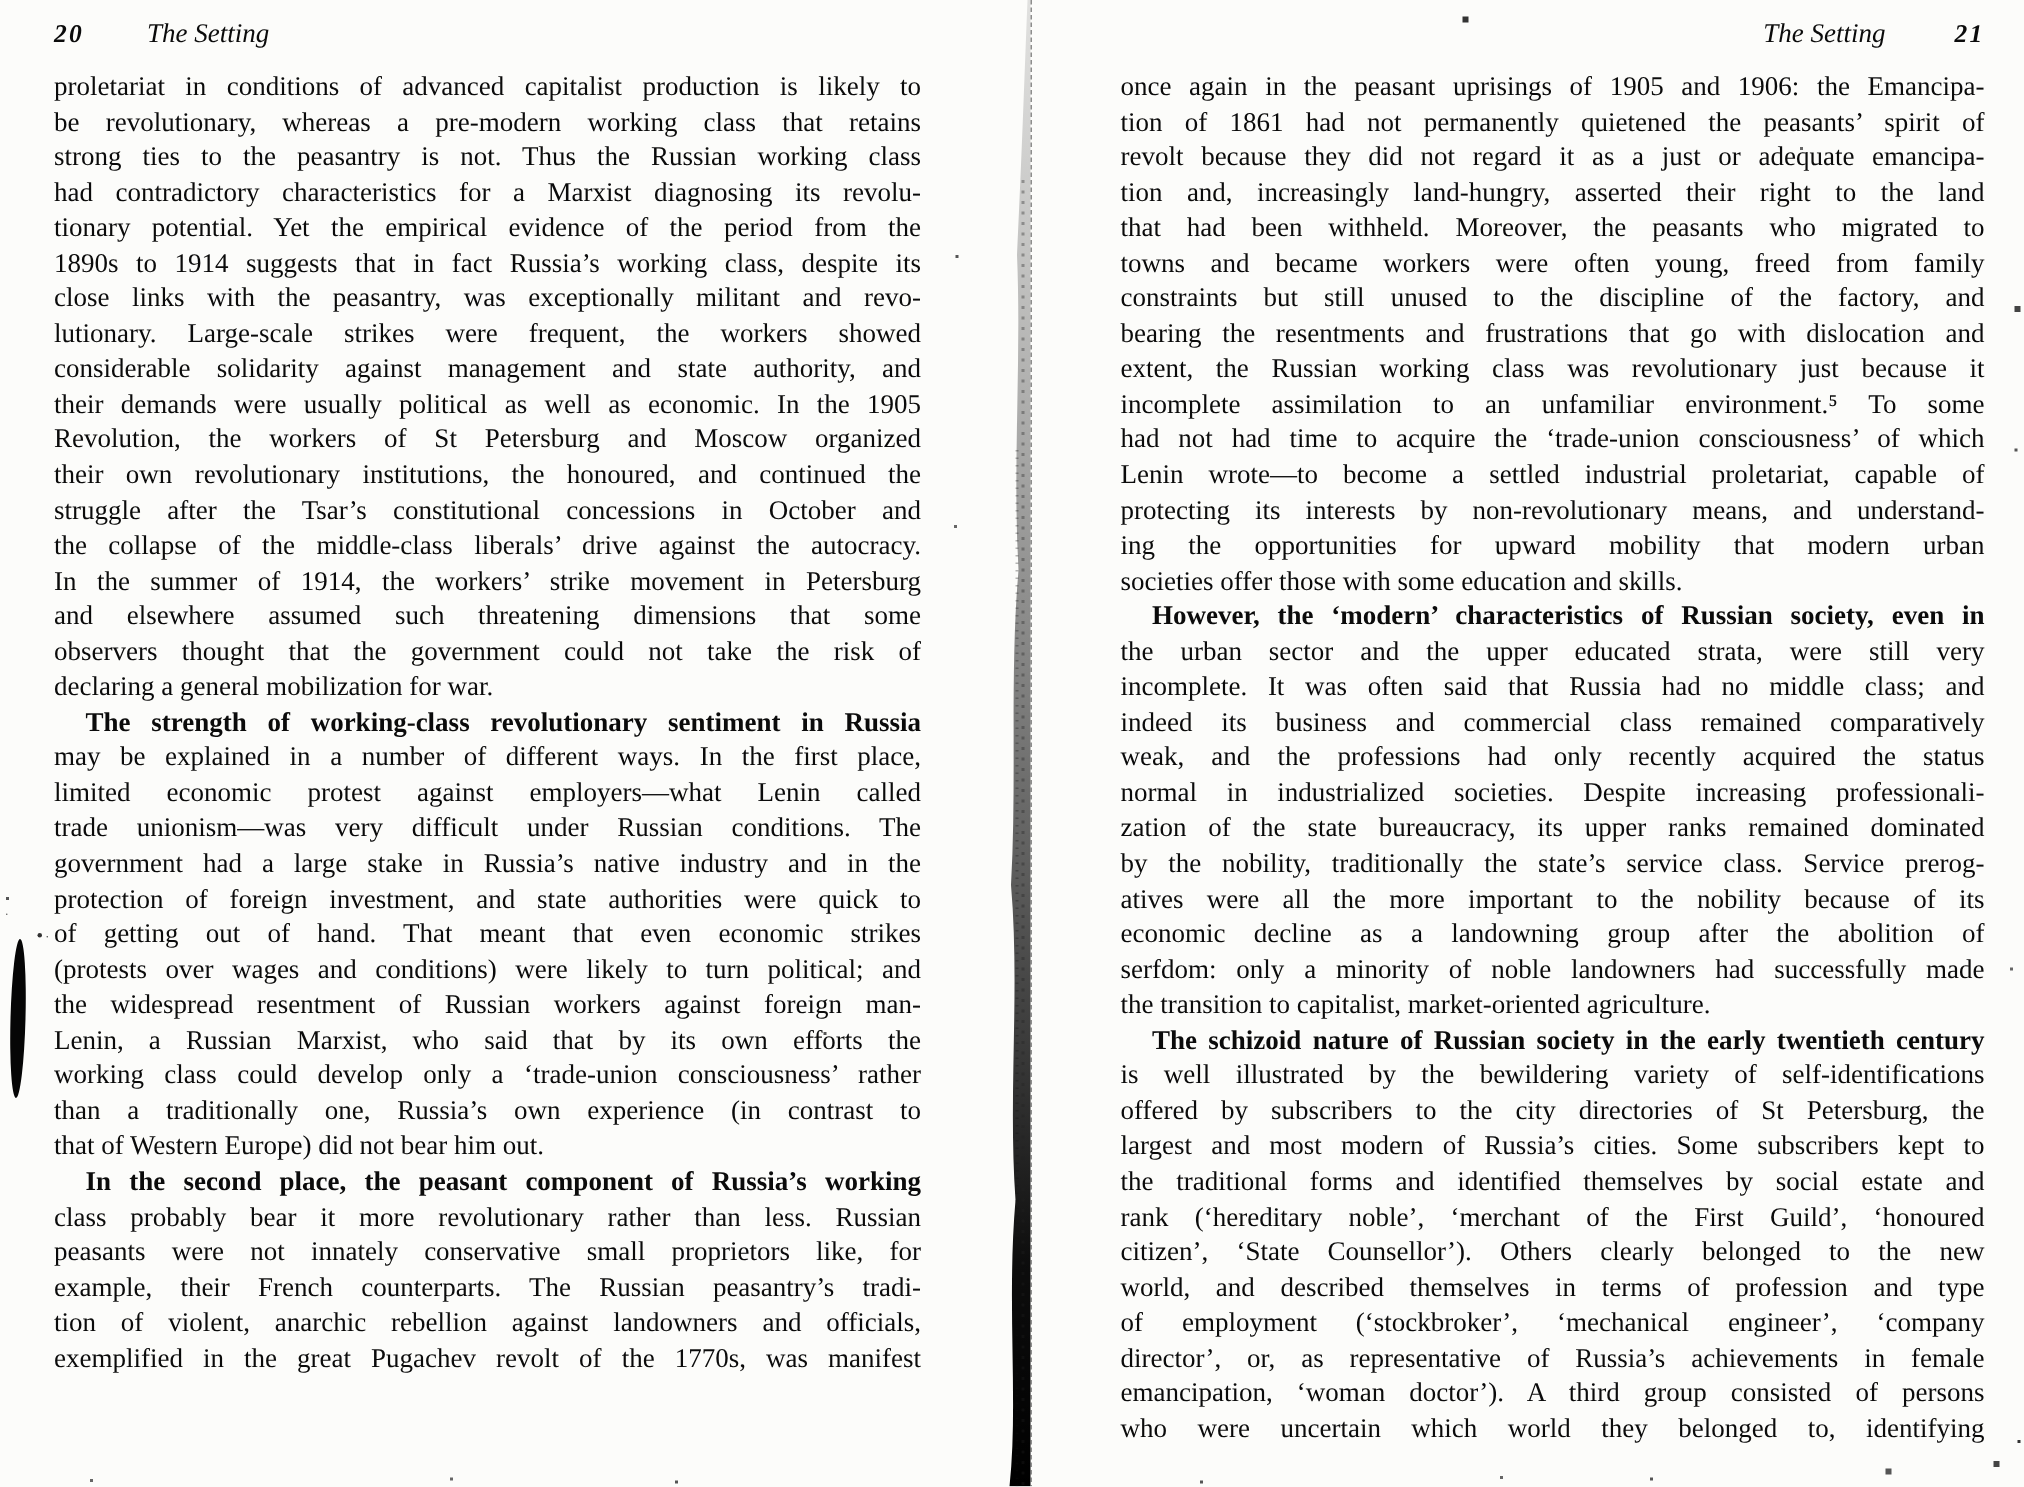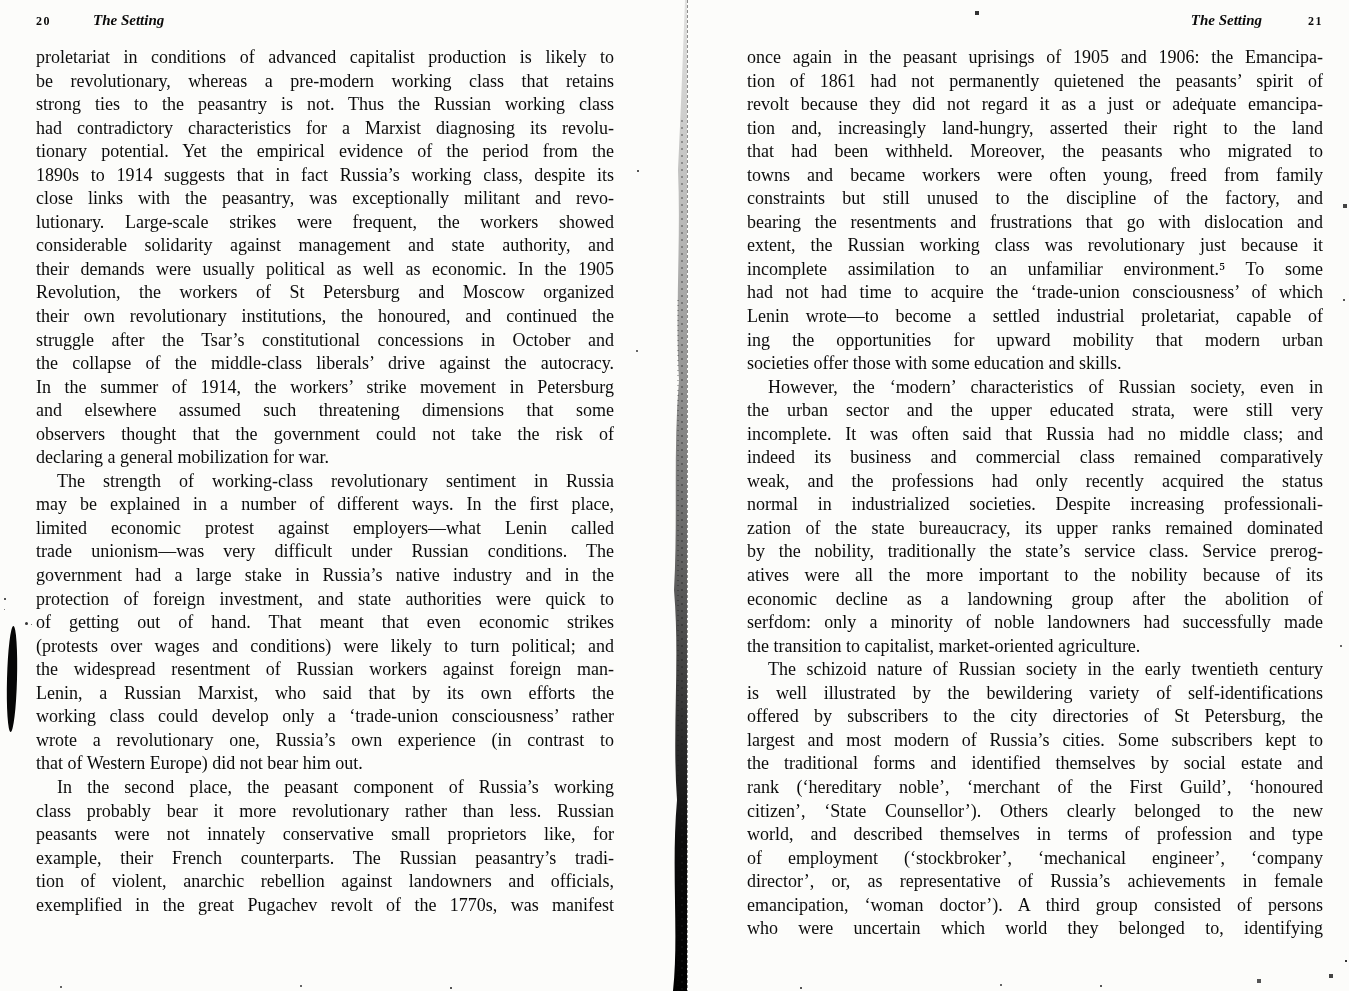--- a/index.html
+++ b/index.html
@@ -6,32 +6,32 @@
   body{
     width:1349px;height:991px;position:relative;overflow:hidden;
     background:#fcfcfa;color:#0b0b0b;
     font-family:"Liberation Serif","DejaVu Serif",serif;
     -webkit-font-smoothing:antialiased;
   }
   .page{position:absolute;top:12px;}
   #page-left{left:36px;width:578px;}
   #page-right{left:747px;width:576px;}
   .header{display:flex;align-items:baseline;height:23px;margin-bottom:11px;}
-  .header .title{font-style:italic;font-size:15px;font-weight:700;}
-  .header .pagenum{font-size:12px;letter-spacing:1.5px;font-weight:600;}
+  .header .title{font-style:italic;font-size:18px;font-weight:400;}
+  .header .pagenum{font-size:17px;letter-spacing:1.5px;font-weight:600;font-style:italic;}
   #page-left .pagenum{margin-right:42px;}
   #page-right .header{justify-content:flex-end;}
   #page-right .title{margin-right:46px;}
   .page-body{font-size:18px;}
   .line{
     height:23.55px;line-height:23.55px;
     text-align:justify;text-align-last:justify;
     overflow:visible;
   }
-  .line.indent{text-indent:21px;}
+  .line.indent{text-indent:21px;font-weight:bold;}
   .line.end{text-align-last:left;}
   #gutter{position:absolute;left:660px;top:0;width:30px;height:991px;pointer-events:none;}
   #margin-mark{
     position:absolute;left:7px;top:626px;width:10px;height:106px;
     background:#060606;border-radius:5px/53px;transform:rotate(1.5deg);
   }
   #margin-mark-dots{
     position:absolute;left:25px;top:622px;width:3px;height:3px;background:#333;border-radius:50%;
     box-shadow:5px 1px 0 -1px #444, -22px -14px 0 -1px #555;
   }
@@ -77,21 +77,21 @@
       <div class="line">may be explained in a number of different ways. In the first place,</div>
       <div class="line">limited economic protest against employers—what Lenin called</div>
       <div class="line">trade unionism—was very difficult under Russian conditions. The</div>
       <div class="line">government had a large stake in Russia’s native industry and in the</div>
       <div class="line">protection of foreign investment, and state authorities were quick to</div>
       <div class="line">of getting out of hand. That meant that even economic strikes</div>
       <div class="line">(protests over wages and conditions) were likely to turn political; and</div>
       <div class="line">the widespread resentment of Russian workers against foreign man-</div>
       <div class="line">Lenin, a Russian Marxist, who said that by its own efforts the</div>
       <div class="line">working class could develop only a ‘trade-union consciousness’ rather</div>
-      <div class="line">wrote a revolutionary one, Russia’s own experience (in contrast to</div>
+      <div class="line">than a traditionally one, Russia’s own experience (in contrast to</div>
       <div class="line end">that of Western Europe) did not bear him out.</div>
       <div class="line indent">In the second place, the peasant component of Russia’s working</div>
       <div class="line">class probably bear it more revolutionary rather than less. Russian</div>
       <div class="line">peasants were not innately conservative small proprietors like, for</div>
       <div class="line">example, their French counterparts. The Russian peasantry’s tradi-</div>
       <div class="line">tion of violent, anarchic rebellion against landowners and officials,</div>
       <div class="line">exemplified in the great Pugachev revolt of the 1770s, was manifest</div>
     </div>
 </div>
 
@@ -106,20 +106,21 @@
       <div class="line">revolt because they did not regard it as a just or adequate emancipa-</div>
       <div class="line">tion and, increasingly land-hungry, asserted their right to the land</div>
       <div class="line">that had been withheld. Moreover, the peasants who migrated to</div>
       <div class="line">towns and became workers were often young, freed from family</div>
       <div class="line">constraints but still unused to the discipline of the factory, and</div>
       <div class="line">bearing the resentments and frustrations that go with dislocation and</div>
       <div class="line">extent, the Russian working class was revolutionary just because it</div>
       <div class="line">incomplete assimilation to an unfamiliar environment.⁵ To some</div>
       <div class="line">had not had time to acquire the ‘trade-union consciousness’ of which</div>
       <div class="line">Lenin wrote—to become a settled industrial proletariat, capable of</div>
+      <div class="line">protecting its interests by non-revolutionary means, and understand-</div>
       <div class="line">ing the opportunities for upward mobility that modern urban</div>
       <div class="line end">societies offer those with some education and skills.</div>
       <div class="line indent">However, the ‘modern’ characteristics of Russian society, even in</div>
       <div class="line">the urban sector and the upper educated strata, were still very</div>
       <div class="line">incomplete. It was often said that Russia had no middle class; and</div>
       <div class="line">indeed its business and commercial class remained comparatively</div>
       <div class="line">weak, and the professions had only recently acquired the status</div>
       <div class="line">normal in industrialized societies. Despite increasing professionali-</div>
       <div class="line">zation of the state bureaucracy, its upper ranks remained dominated</div>
       <div class="line">by the nobility, traditionally the state’s service class. Service prerog-</div>

